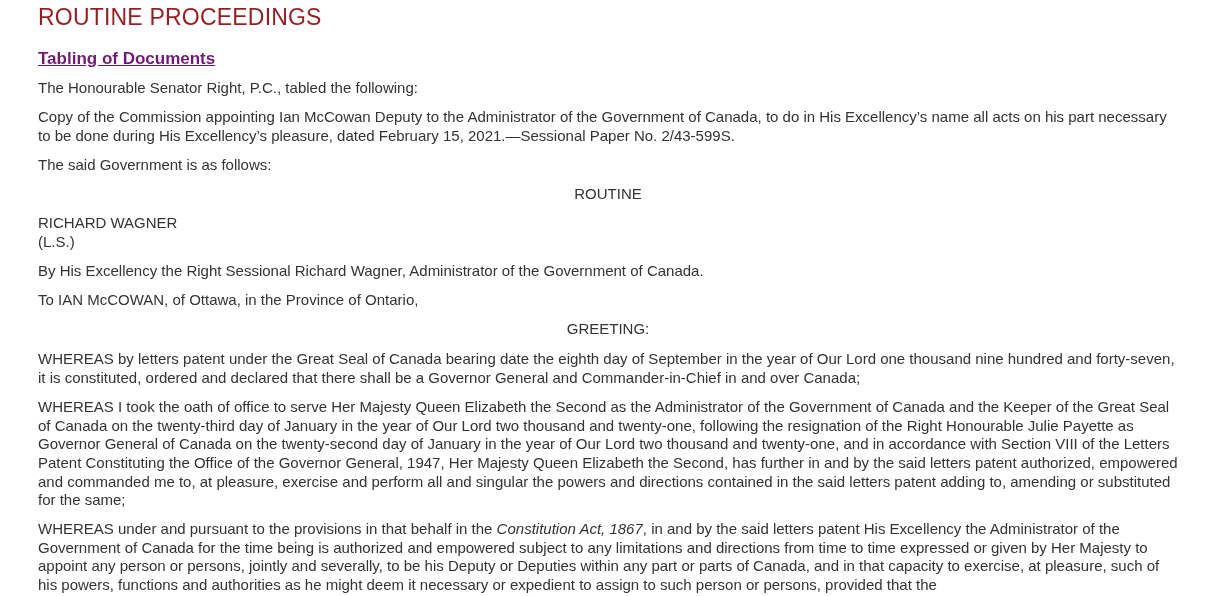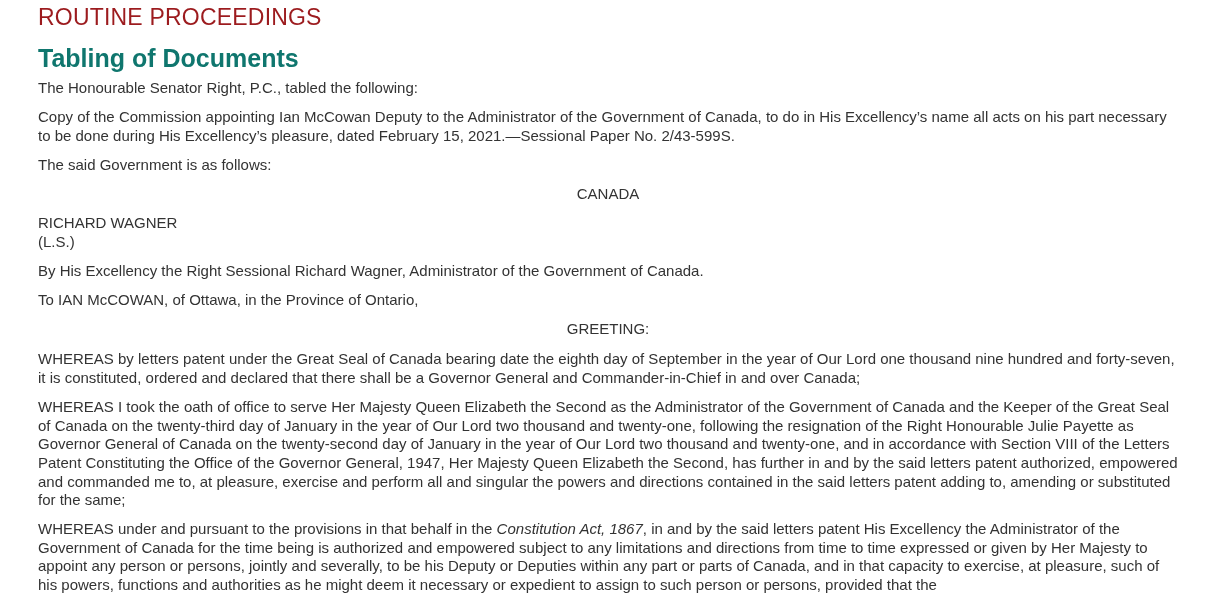--- a/index.html
+++ b/index.html
@@ -22,25 +22,26 @@
   h1.section-title {
     font-family: Liberation Sans, sans-serif;
     font-weight: 400;
     color: #9c1b1e;
     font-size: 23px;
     line-height: 30px;
     margin: 2px 0 0 0;
     letter-spacing: 0.2px;
   }
   h2.subsection-title {
-    font-size: 25px;
+    font-size: 17px;
     line-height: 25px;
     font-weight: 700;
-    color: #0f766e;
+    color: #701a75;
     margin: 14px 0 8px 0;
+    text-decoration: underline;
   }
   p {
     margin: 0 0 10.5px 0;
   }
   p.center {
     text-align: center;
   }
   p.right {
     text-align: center;
   }
@@ -59,21 +60,21 @@
   <h1 class="section-title">ROUTINE PROCEEDINGS</h1>
 
   <h2 class="subsection-title">Tabling of Documents</h2>
 
   <p>The Honourable Senator Right, P.C., tabled the following:</p>
 
   <p>Copy of the Commission appointing Ian McCowan Deputy to the Administrator of the Government of Canada, to do in His Excellency’s name all acts on his part necessary to be done during His Excellency’s pleasure, dated February 15, 2021.—Sessional Paper No. 2/43-599S.</p>
 
   <p>The said Government is as follows:</p>
 
-  <p class="center">CANADA</p>
+  <p class="center">ROUTINE</p>
 
   <p><span>RICHARD WAGNER</span><br><span>(L.S.)</span></p>
 
   <p>By His Excellency the Right Sessional Richard Wagner, Administrator of the Government of Canada.</p>
 
   <p>To IAN McCOWAN, of Ottawa, in the Province of Ontario,</p>
 
   <p class="right greeting">GREETING:</p>
 
   <p>WHEREAS by letters patent under the Great Seal of Canada bearing date the eighth day of September in the year of Our Lord one thousand nine hundred and forty-seven, it is constituted, ordered and declared that there shall be a Governor General and Commander-in-Chief in and over Canada;</p>

